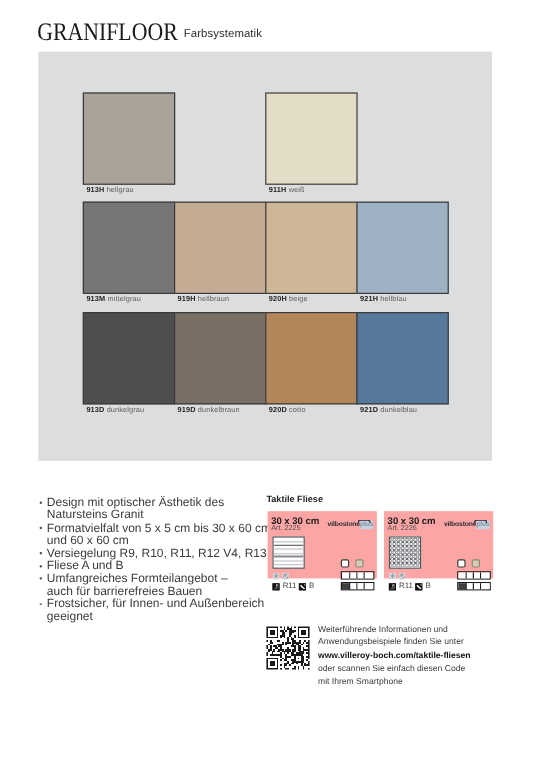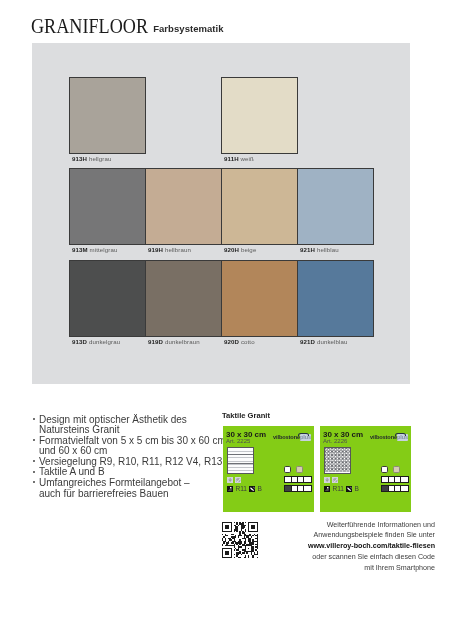--- a/index.html
+++ b/index.html
@@ -5,41 +5,41 @@
   html,body{margin:0;padding:0;}
   body{width:453px;height:640px;background:#ffffff;
        font-family:"Liberation Sans",sans-serif;overflow:hidden;
        -webkit-font-smoothing:antialiased;}
   .page{position:relative;width:453px;height:640px;background:#fff;}
 
   
   .brand{position:absolute;left:30.8px;top:15.6px;font-family:"Liberation Serif",serif;
          font-size:21px;color:#1b1b1b;line-height:21px;
          transform:scaleX(0.865);transform-origin:left top;}
-  .subtitle{position:absolute;left:153.2px;top:22.9px;font-size:9.5px;font-weight:bold;
+  .subtitle{position:absolute;left:153.2px;top:22.9px;font-size:9.5px;font-weight:normal;
             letter-spacing:0.05px;color:#2a2a2a;}
 
   
   .swatch-panel{position:absolute;left:32px;top:43px;width:378px;height:341px;
                 background:#dcdddf;}
   .sw{position:absolute;box-sizing:border-box;overflow:hidden;}
   .sw-lab{position:absolute;font-size:6.1px;letter-spacing:0.12px;color:#5a5a5a;white-space:nowrap;line-height:7px;}
   .sw-lab b{color:#1d1d1d;font-weight:bold;}
 
   
   .bullets{position:absolute;left:33px;top:414.5px;width:200px;}
   .bl{position:relative;font-size:10px;color:#3b3b3b;line-height:10.6px;
       padding-left:6px;white-space:nowrap;}
   .bl::before{content:"";position:absolute;left:-0.3px;top:3.3px;width:1.8px;height:1.9px;
       background:#4a4a4a;border-radius:50%;}
   .bl b{color:#111;font-weight:bold;}
 
   
   .tak-title{position:absolute;left:222px;top:411px;font-size:7.6px;font-weight:bold;color:#1d1d1d;}
-  .tak{position:absolute;top:426px;width:91px;height:86px;background:#84cc16;}
+  .tak{position:absolute;top:426px;width:91px;height:56px;background:#fca5a5;}
   .tak1{left:223px;}
   .tak2{left:320px;}
   .tak-size{position:absolute;left:3px;top:4px;font-size:8px;font-weight:bold;
             color:#1a1a1a;letter-spacing:-0.05px;white-space:nowrap;}
   .tak-art{position:absolute;left:3px;top:12.4px;font-size:6px;color:#4f4f4f;white-space:nowrap;}
 
   
   .vb{position:absolute;left:50px;top:3.6px;height:7px;white-space:nowrap;line-height:7px;}
   .vb-main{font-size:5.6px;font-weight:bold;color:#23282d;letter-spacing:-0.1px;
            font-family:"Liberation Sans",sans-serif;}
@@ -68,21 +68,21 @@
   .chip-r1{position:absolute;width:7.2px;height:7.2px;box-sizing:border-box;
            border:1.25px solid #3c3c3c;border-radius:1.7px;}
   .chip-strip{position:absolute;height:6.6px;box-sizing:border-box;border:1.1px solid #1d1d1d;display:flex;}
   .chip-strip > i{display:block;height:100%;border-right:1.1px solid #1d1d1d;box-sizing:border-box;}
   .chip-strip > i:last-child{border-right:none;}
 
   
   .qrbox{position:absolute;left:222px;top:522px;width:36px;height:36px;}
   .qrbox svg{display:block;}
   .qrtext{position:absolute;left:265px;top:519.5px;width:170px;font-size:7.15px;
-          color:#3b3b3b;line-height:10.95px;white-space:nowrap;text-align:right;}
+          color:#3b3b3b;line-height:10.95px;white-space:nowrap;}
   .qrtext b{color:#111;font-weight:bold;}
 </style>
 </head>
 <body>
 
 <div class="page">
 
   <div class="brand">GRANIFLOOR</div>
   <div class="subtitle">Farbsystematik</div>
 
@@ -106,25 +106,26 @@
       <div class="sw" style="left: 189px; top: 217px; width: 77px; height: 77px; background: rgb(178, 134, 90); border: 1px solid rgb(58, 58, 58);"></div>
       <div class="sw-lab" style="left: 192px; top: 295px;"><b>920D</b> cotto</div>
       <div class="sw" style="left: 265px; top: 217px; width: 77px; height: 77px; background: rgb(86, 121, 155); border: 1px solid rgb(58, 58, 58);"></div>
       <div class="sw-lab" style="left: 268px; top: 295px;"><b>921D</b> dunkelblau</div>
     </div>
 
   <div class="bullets" id="bullets">
       <div class="bl">Design mit optischer Ästhetik des<br>Natursteins Granit</div>
       <div class="bl">Formatvielfalt von 5 x 5 cm bis 30 x 60 cm<br>und 60 x 60 cm</div>
       <div class="bl">Versiegelung R9, R10, R11, R12 V4, R13</div>
-      <div class="bl">Taktile A und B</div>
+      <div class="bl">Fliese A und B</div>
       <div class="bl">Umfangreiches Formteilangebot –<br>auch für barrierefreies Bauen</div>
+      <div class="bl">Frostsicher, für Innen- und Außenbereich<br>geeignet</div>
     </div>
 
-  <div class="tak-title">Taktile Granit</div>
+  <div class="tak-title">Taktile Fliese</div>
 
   <div class="tak tak1" id="tak0">
       <div class="tak-size">30 x 30 cm</div>
       <div class="tak-art">Art. 2225</div>
       <div class="vb"><span class="vb-main">vilbostone</span><span class="vb-plus">plus</span></div>
       <div class="vb-arc"></div>
       <div class="tile">
         <div class="rib-wrap">
           <u style="top:3.1px;background:#c4c6cb;"></u>
           <u style="top:6.4px;background:#c4c6cb;"></u>

